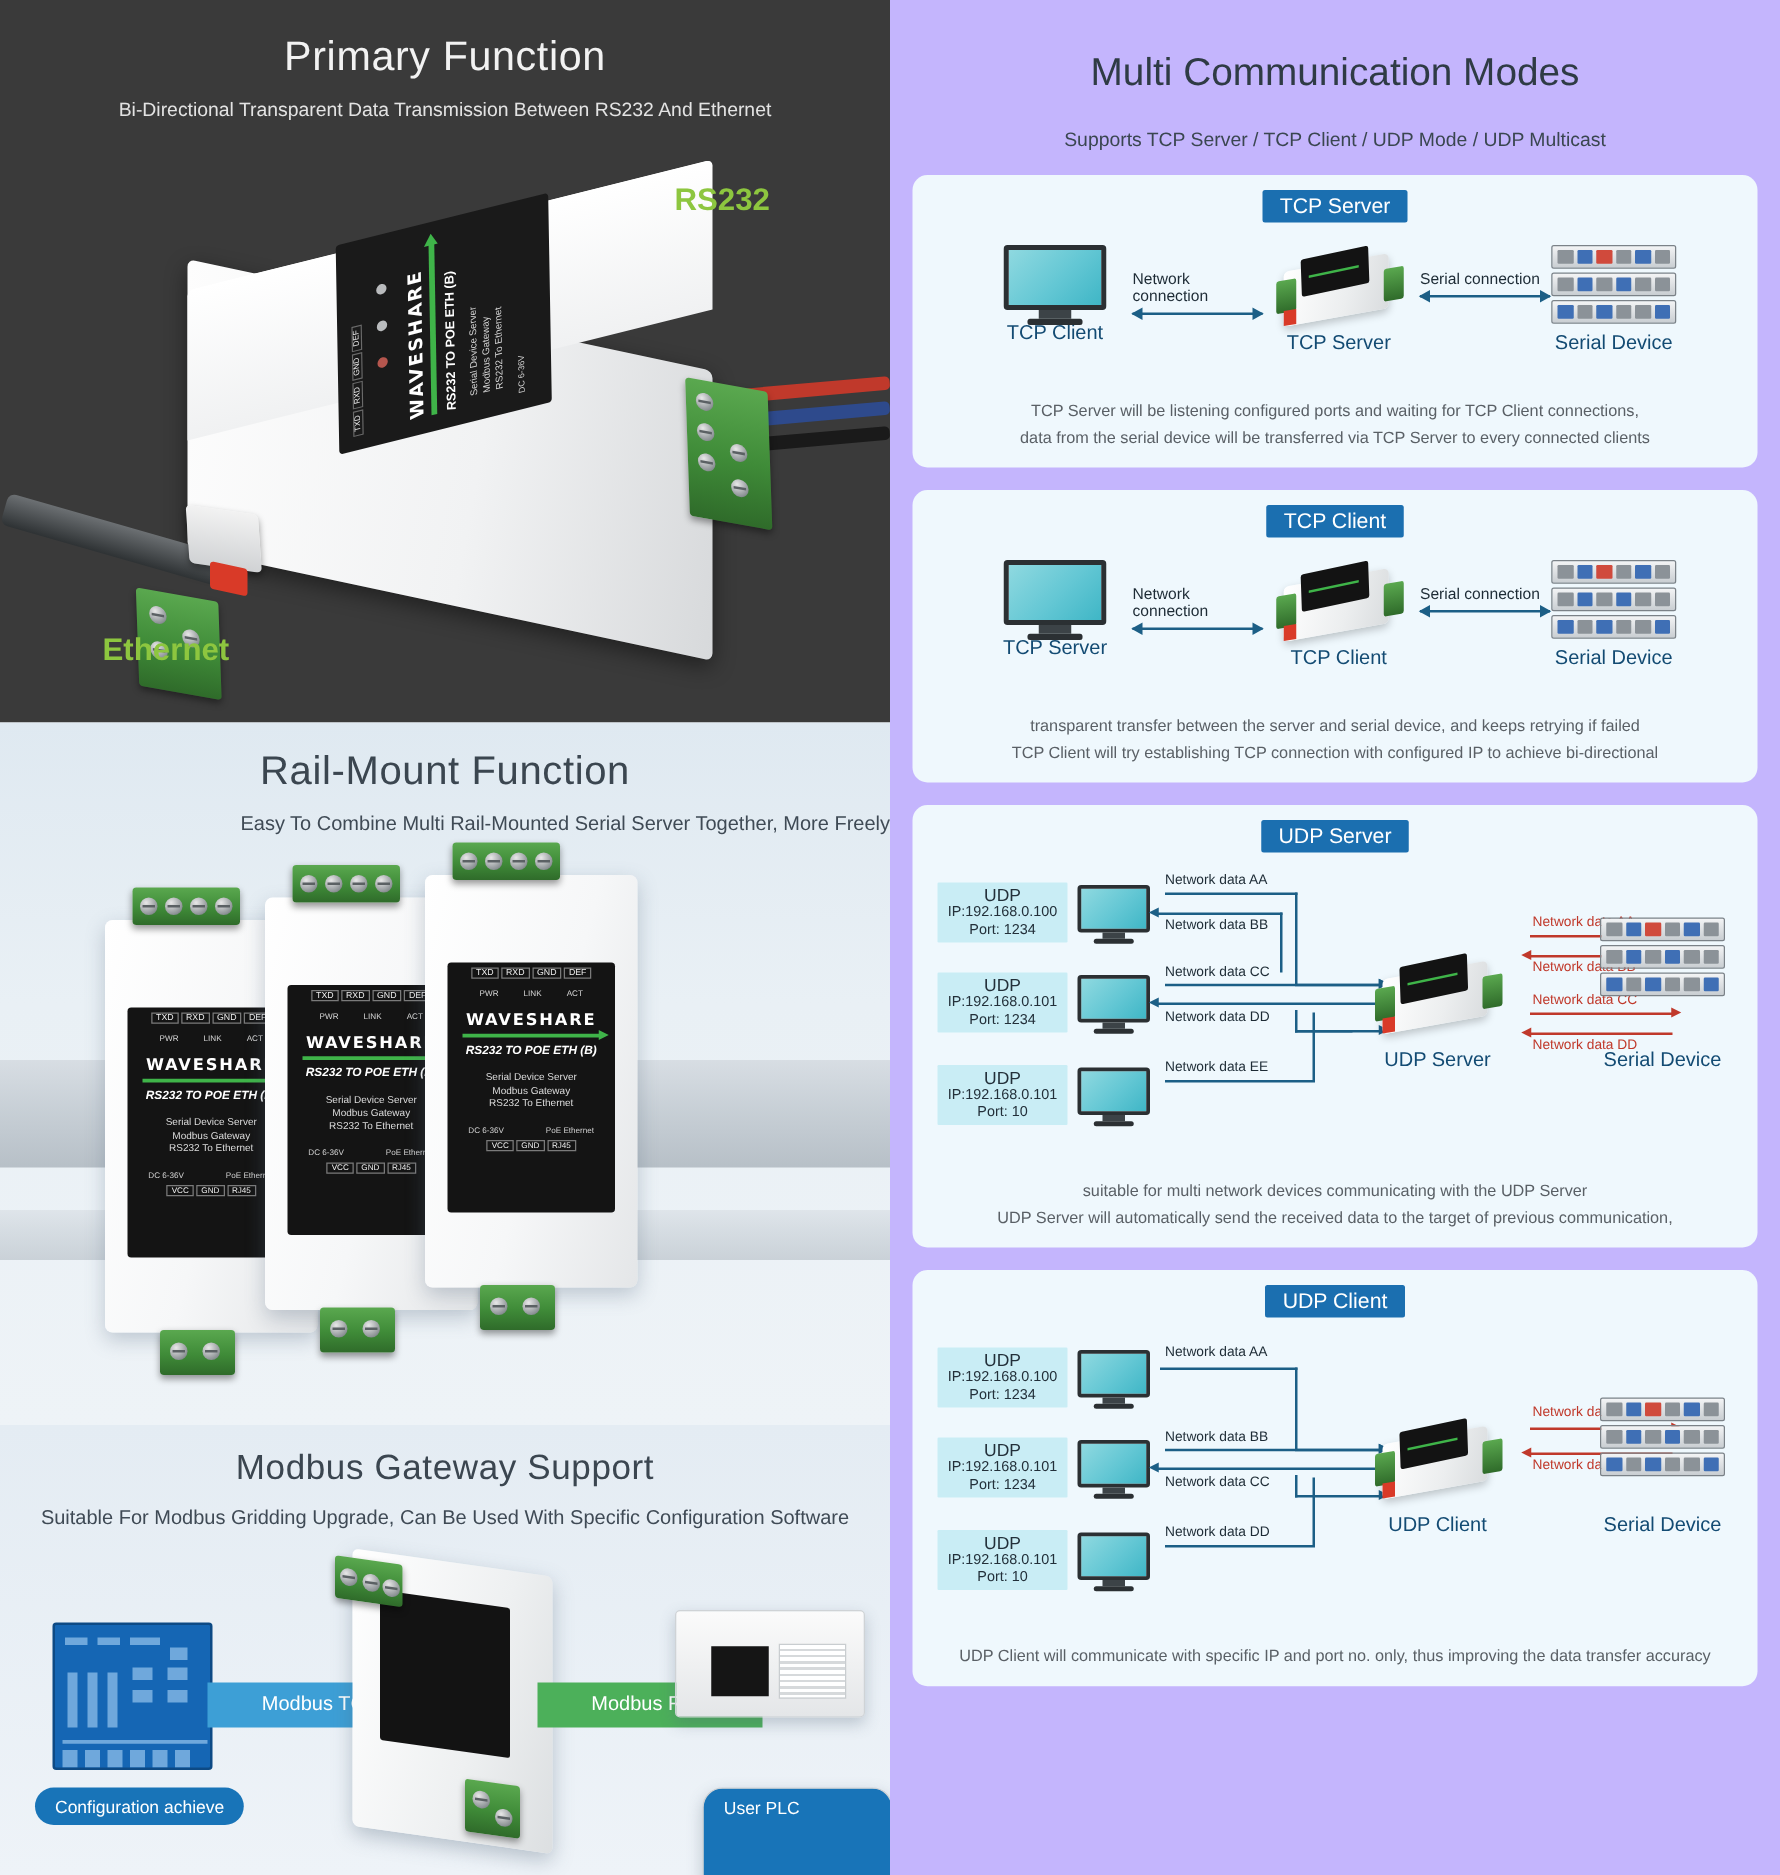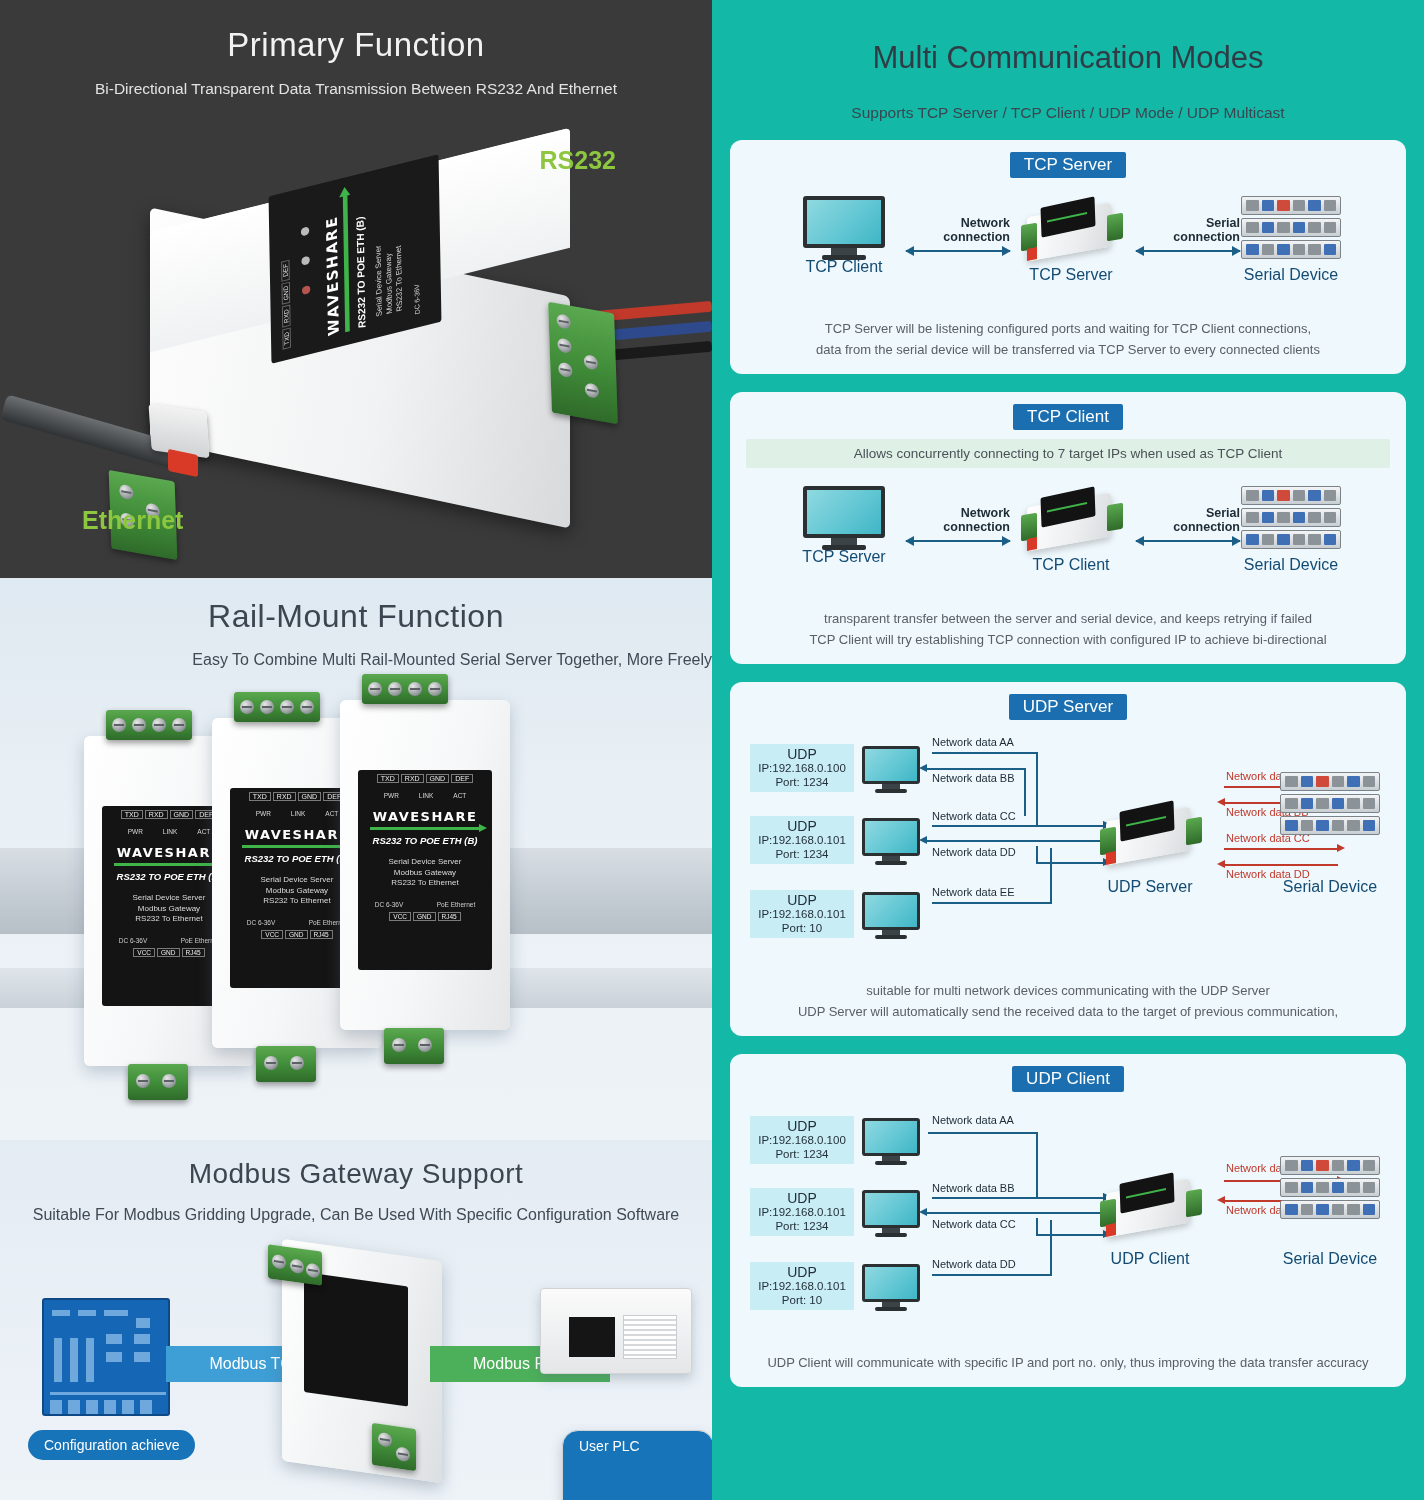--- a/index.html
+++ b/index.html
@@ -194,21 +194,21 @@
     background:repeating-linear-gradient(180deg,#fff 0 3px,#d6d9db 3px 5px); border:1px solid #c9cdd0; }
   .pill {
     position:absolute; background:#1874b8; color:#fff; border-radius:16px;
     font-size:14px; padding:7px 16px; white-space:nowrap;
   }
   .pill.cfg { left:28px; top:200px; }
   .pill.plc { left:562px; top:200px; }
 
   
   .right {
-    width:712px; height:1500px; background:#14b8a6; padding:0 18px;
+    width:712px; height:1500px; background:#c4b5fd; padding:0 18px;
     display:flex; flex-direction:column;
   }
   .r-title { text-align:center; color:#2f3b45; font-size:31px; padding-top:40px; }
   .r-sub   { text-align:center; color:#3a4650; font-size:15.5px; padding-top:28px; }
 
   .card {
     background:#eff8fd; border-radius:12px; margin-top:18px;
     padding:12px 16px 14px; position:relative;
   }
   .card-badge {
@@ -263,21 +263,21 @@
   .server { width:100px; height:66px; margin:0 auto; }
   .srack {
     height:19px; margin-bottom:3px; border:1px solid #7b8288; border-radius:2px;
     background:linear-gradient(180deg,#f3f4f5,#c9ced2);
     display:flex; align-items:center; gap:3px; padding:0 4px;
   }
   .srack i { display:block; width:13px; height:11px; background:#8b9298; border-radius:1px; }
   .srack i.b { background:#3f6fb5; }
   .srack i.r { background:#d04a3c; }
 
-  .arrow-lbl { color:#1d2b35; font-size:12.5px; text-align:right;font-weight:bold; }
+  .arrow-lbl { color:#1d2b35; font-size:12.5px; text-align:left; }
   .arrowline { position:relative; height:2px; background:#1c5f86; }
   .arrowline:before, .arrowline:after {
     content:''; position:absolute; top:-4px; width:0; height:0;
     border-top:5px solid transparent; border-bottom:5px solid transparent;
   }
   .arrowline:before { left:-1px; border-right:9px solid #1c5f86; }
   .arrowline:after  { right:-1px; border-left:9px solid #1c5f86; }
 
   
   .udp-diag { position:relative; height:240px; margin-top:8px; }
@@ -622,21 +622,20 @@
         </div>
       </div>
       <div class="card-foot">
         <div>TCP Server will be listening configured ports and waiting for TCP Client connections,</div>
         <div>data from the serial device will be transferred via TCP Server to every connected clients</div>
       </div>
     </div>
 
     <div class="card">
       <div class="badge-row"><span class="card-badge">TCP Client</span></div>
-      <div class="card-note">Allows concurrently connecting to 7 target IPs when used as TCP Client</div>
       <div class="diag3">
         <div class="node" style="left:38px;top:8px;width:120px">
           <div class="monitor">
             <div class="scr"></div>
               <div class="stand"></div>
               <div class="base"></div>
           </div>
           <div class="n-label">TCP Server</div>
         </div>
         <div class="node" style="left:260px;top:12px;width:130px">

